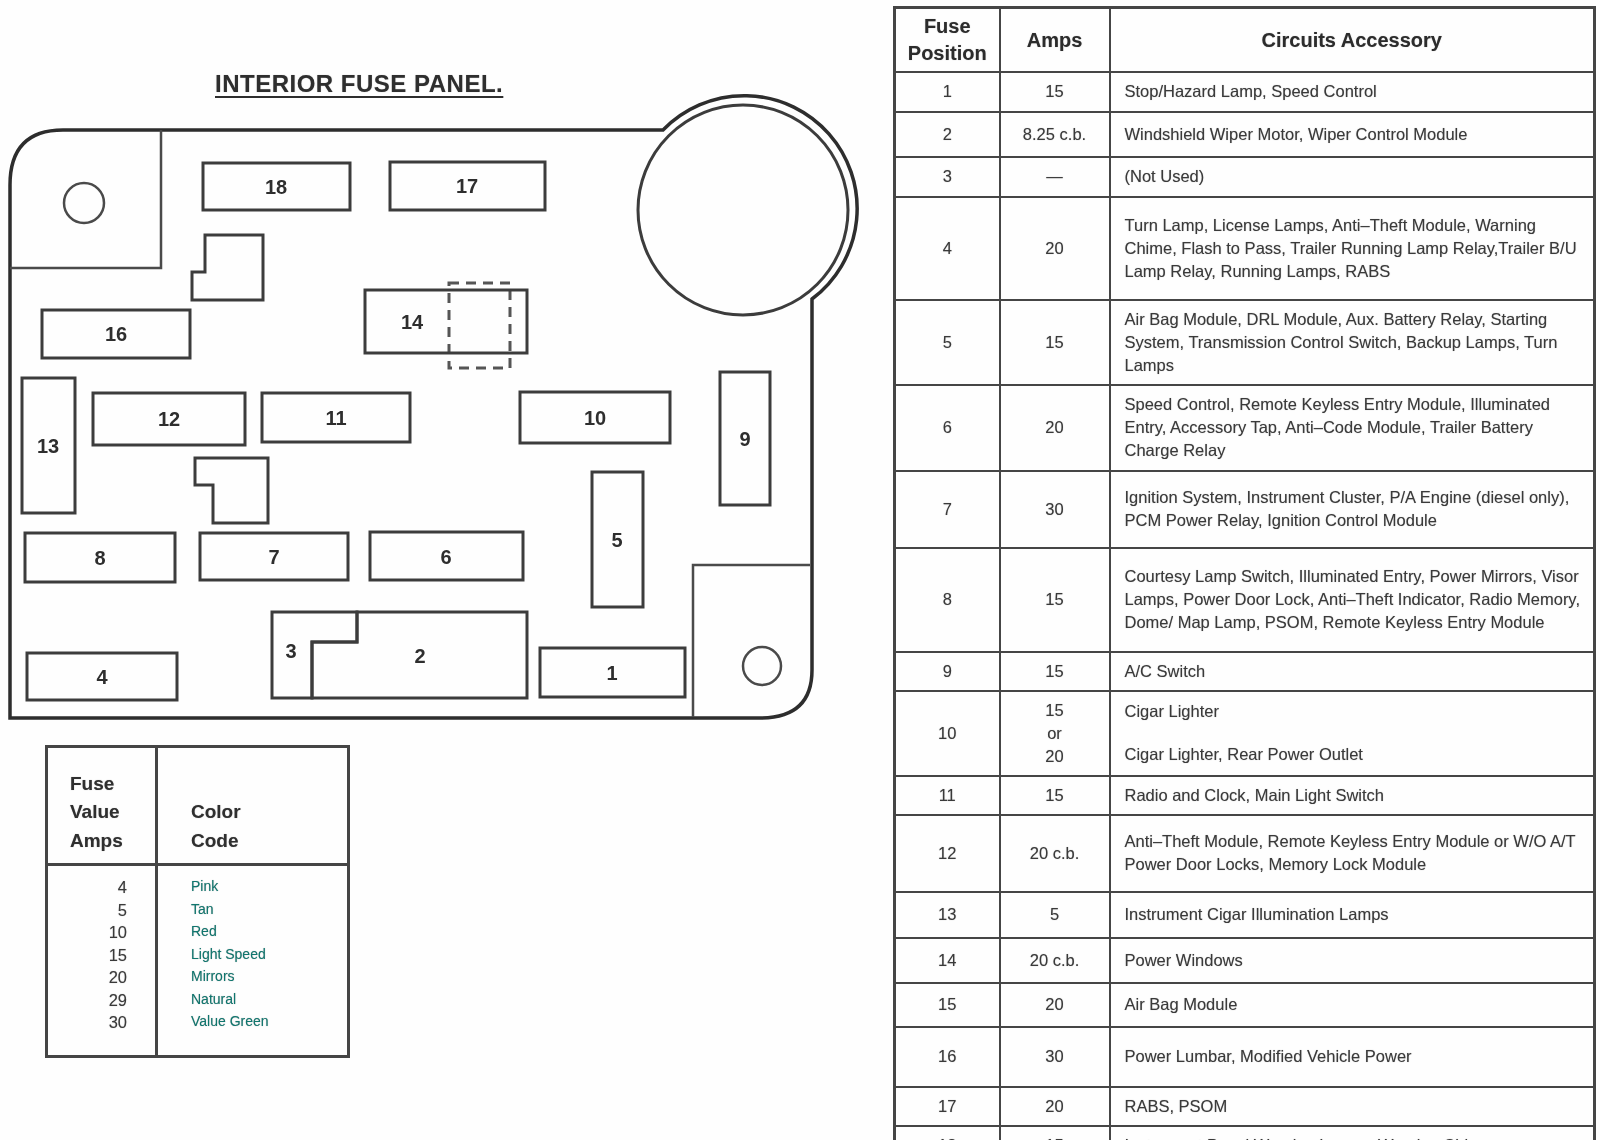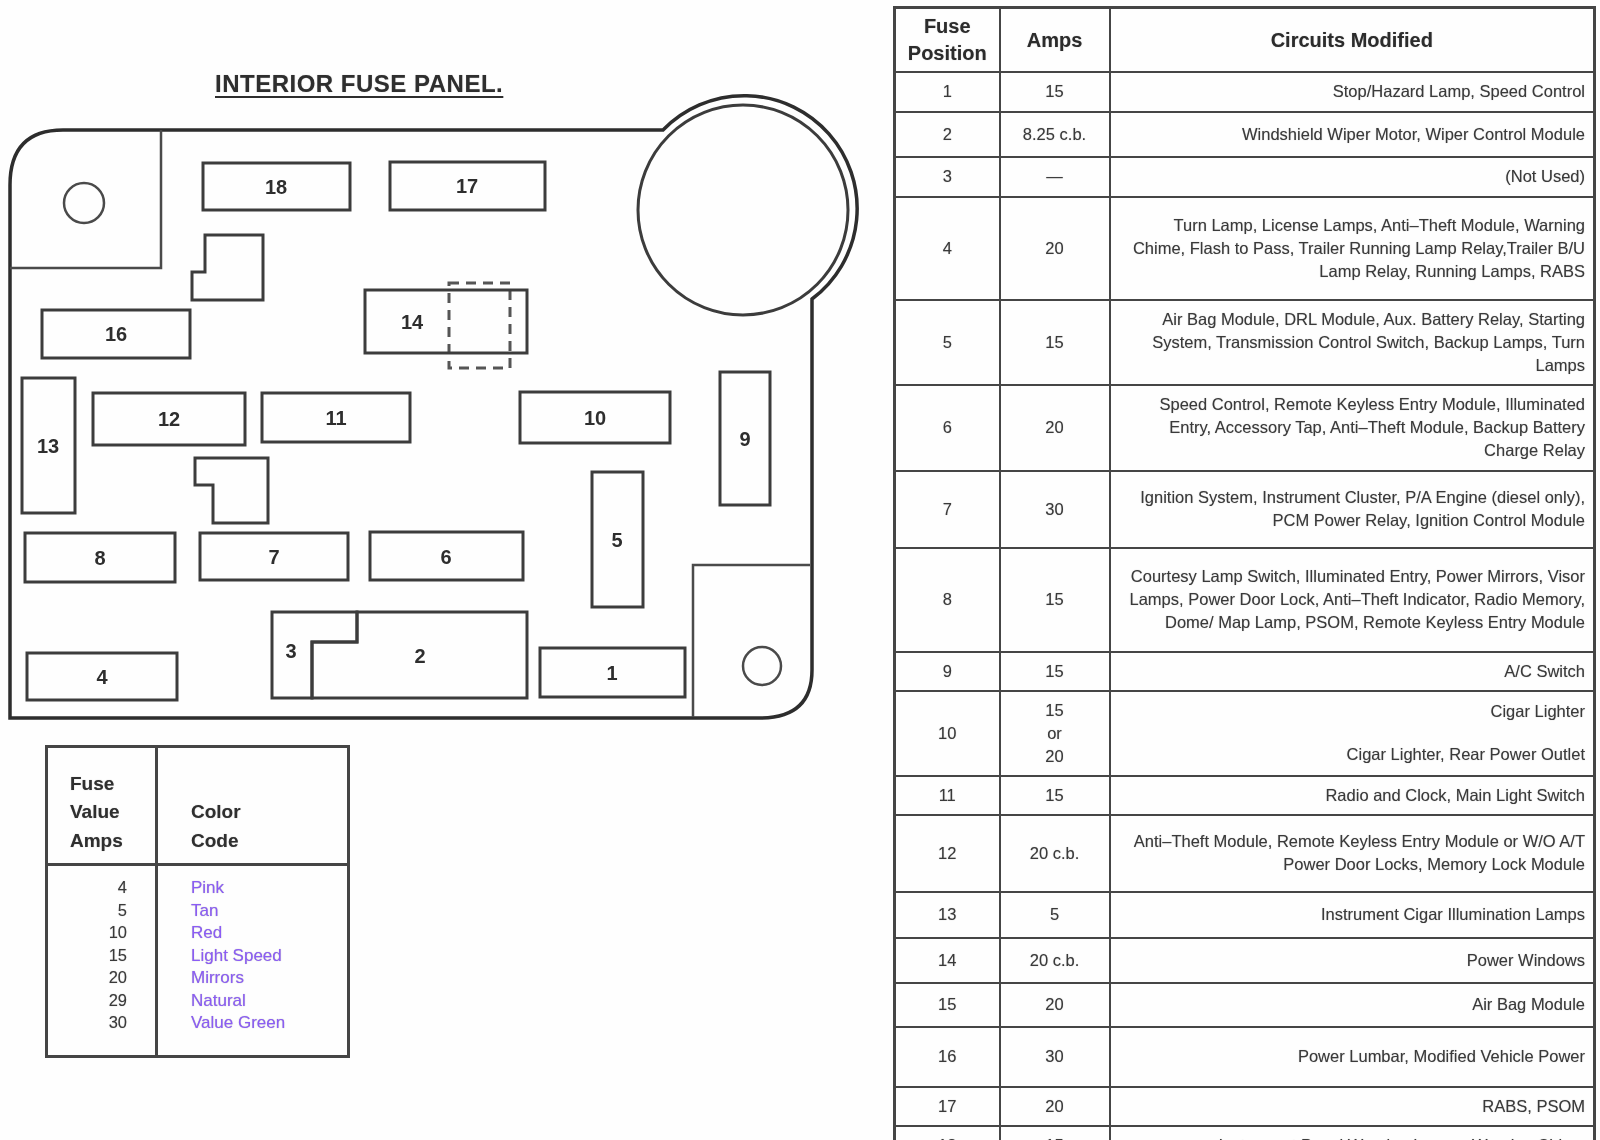--- a/index.html
+++ b/index.html
@@ -41,34 +41,34 @@
   .legend-col-b{flex:1;margin-left:21px;}
   .legend-header .legend-col-a,.legend-header .legend-col-b{
     display:flex;flex-direction:column;justify-content:flex-end;padding-bottom:8px;
     font-weight:bold;font-size:19px;line-height:1.5;white-space:pre-line;color:#2f2f2f;
   }
   .legend-header .legend-col-a{padding-left:22px;}
   .legend-header .legend-col-b{padding-left:12px;}
   .legend-body .legend-col-a{padding-top:12px;text-align:right;}
   .legend-body .legend-col-b{padding-top:12px;padding-left:12px;}
   .legend-amp{height:22.5px;font-size:16.5px;padding-right:28px;color:#3a3a3a;}
-  .legend-color{height:22.5px;font-size:17px;color:#8b5cf6;}
+  .legend-color{height:22.5px;font-size:14px;color:#0f766e;}
 
   
   .fuse-table{
     position:absolute;left:893px;top:6px;width:703px;
     border-collapse:collapse;table-layout:fixed;
   }
   .fuse-table,.fuse-table th,.fuse-table td{border:2.5px solid #454545;}
   .fuse-table{border-width:3px;}
   .fuse-table th{
     font-size:20px;font-weight:bold;text-align:center;vertical-align:middle;
     white-space:pre-line;color:#2c2c2c;line-height:1.35;padding:4px;
   }
-  .fuse-table td{vertical-align:middle;font-size:16.5px;color:#3a3a3a;line-height:1.4;text-align:right;}
+  .fuse-table td{vertical-align:middle;font-size:16.5px;color:#3a3a3a;line-height:1.4;}
   .fuse-table td.pos,.fuse-table td.amps{text-align:center;white-space:pre-line;}
   .fuse-table td.circ{padding:7px 8px 7px 14px;}
   .circ-extra:not(:empty){margin-top:20px;}
   .col-pos{width:105px;}
   .col-amps{width:110px;}
 </style>
 </head>
 <body>
 
 <div class="page">
@@ -195,21 +195,21 @@
     <colgroup>
         <col class="col-pos">
         <col class="col-amps">
         <col>
       </colgroup>
     <tbody>
         <tr style="height:64px">
       <th>Fuse
 Position</th>
       <th>Amps</th>
-      <th>Circuits Modified</th>
+      <th>Circuits Accessory</th>
     </tr>
     <tr style="height:40px">
       <td class="pos">1</td>
       <td class="amps">15</td>
       <td class="circ">Stop/Hazard Lamp, Speed Control</td>
     </tr>
     <tr style="height:45px">
       <td class="pos">2</td>
       <td class="amps">8.25 c.b.</td>
       <td class="circ">Windshield Wiper Motor, Wiper Control Module</td>
@@ -225,21 +225,21 @@
       <td class="circ">Turn Lamp, License Lamps, Anti–Theft Module, Warning Chime, Flash to Pass, Trailer Running Lamp Relay,Trailer B/U Lamp Relay, Running Lamps, RABS</td>
     </tr>
     <tr style="height:83px">
       <td class="pos">5</td>
       <td class="amps">15</td>
       <td class="circ">Air Bag Module, DRL Module,  Aux. Battery Relay, Starting System, Transmission Control Switch, Backup Lamps, Turn Lamps</td>
     </tr>
     <tr style="height:73px">
       <td class="pos">6</td>
       <td class="amps">20</td>
-      <td class="circ">Speed Control, Remote Keyless Entry Module, Illuminated Entry, Accessory Tap, Anti–Theft Module, Backup Battery Charge Relay</td>
+      <td class="circ">Speed Control, Remote Keyless Entry Module, Illuminated Entry, Accessory Tap, Anti–Code Module, Trailer Battery Charge Relay</td>
     </tr>
     <tr style="height:77px">
       <td class="pos">7</td>
       <td class="amps">30</td>
       <td class="circ">Ignition System, Instrument Cluster, P/A Engine (diesel only), PCM Power Relay, Ignition Control Module</td>
     </tr>
     <tr style="height:104px">
       <td class="pos">8</td>
       <td class="amps">15</td>
       <td class="circ">Courtesy Lamp Switch, Illuminated Entry, Power Mirrors, Visor Lamps, Power Door Lock, Anti–Theft Indicator, Radio Memory, Dome/ Map Lamp, PSOM, Remote Keyless Entry Module</td>

